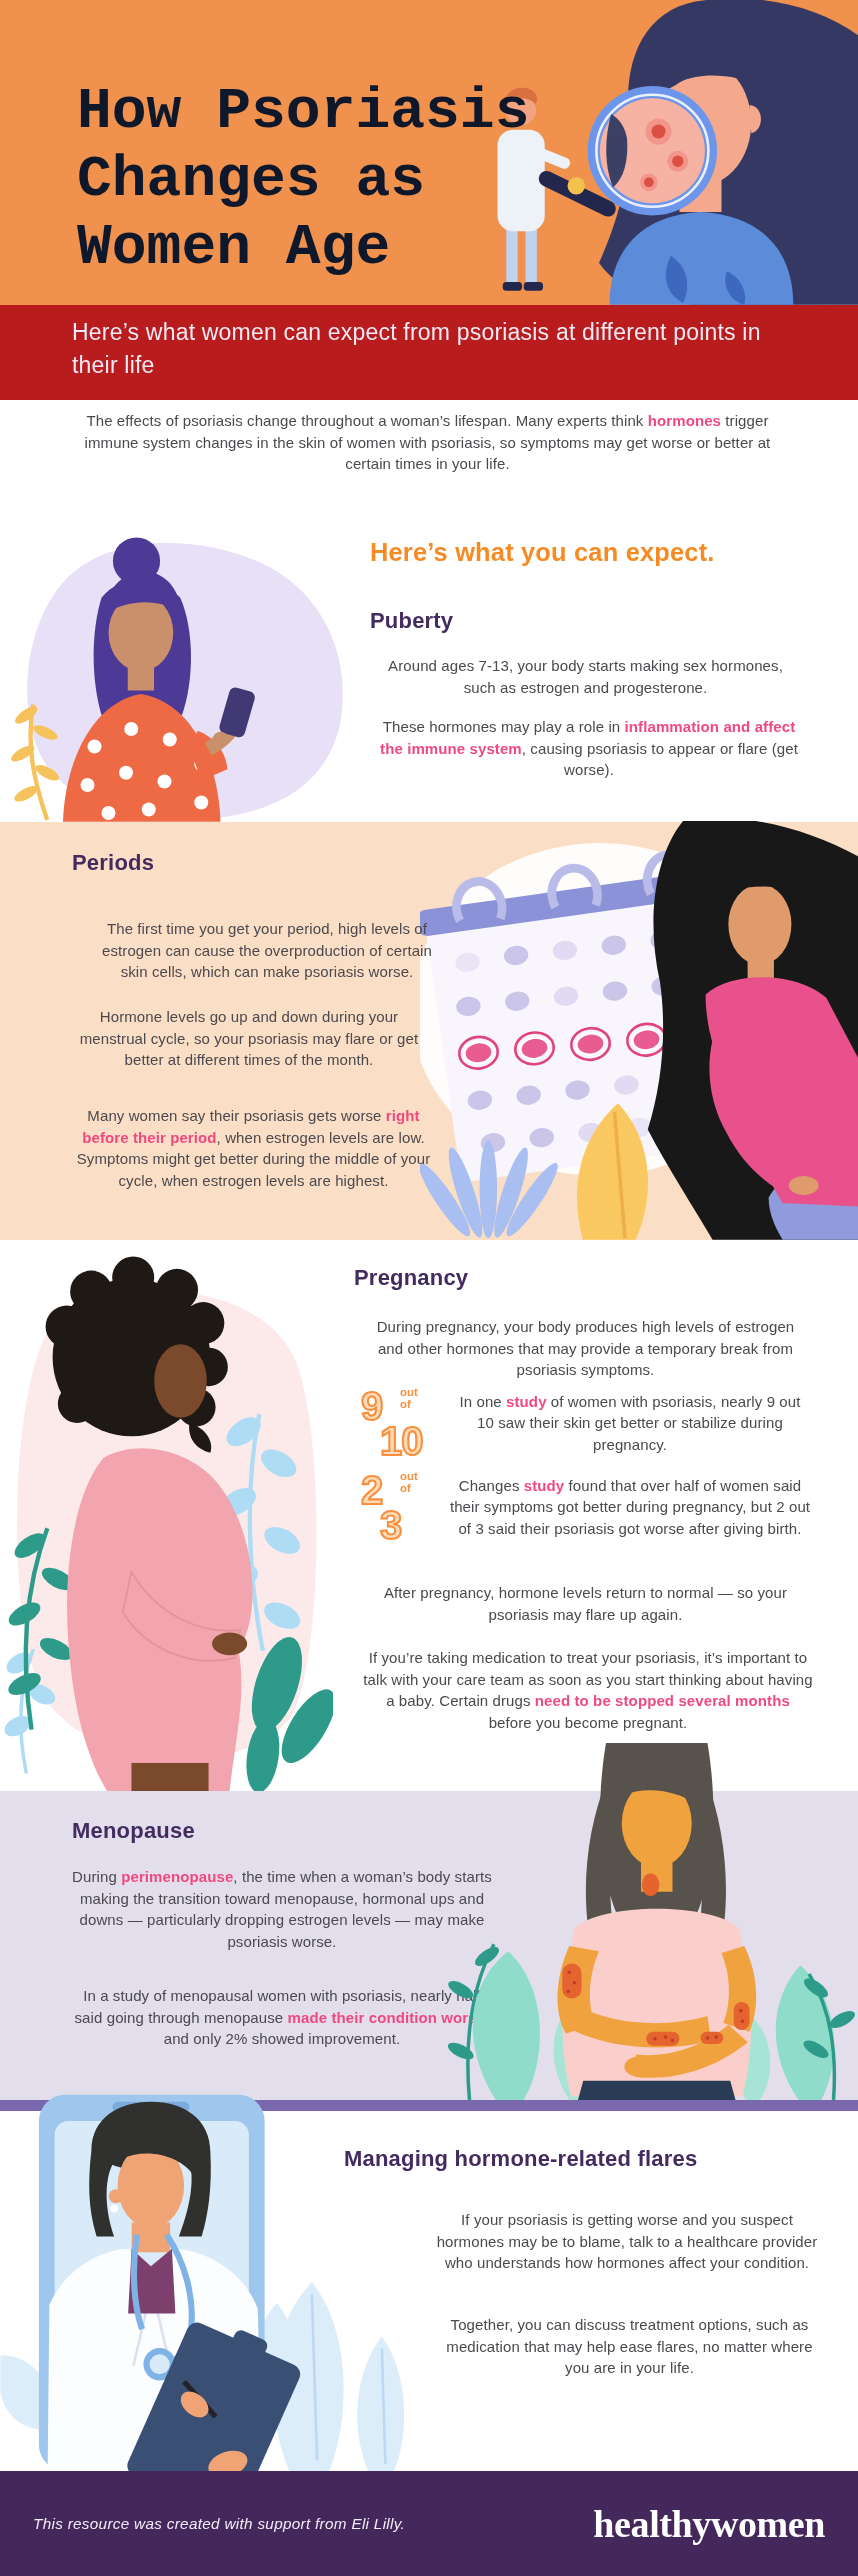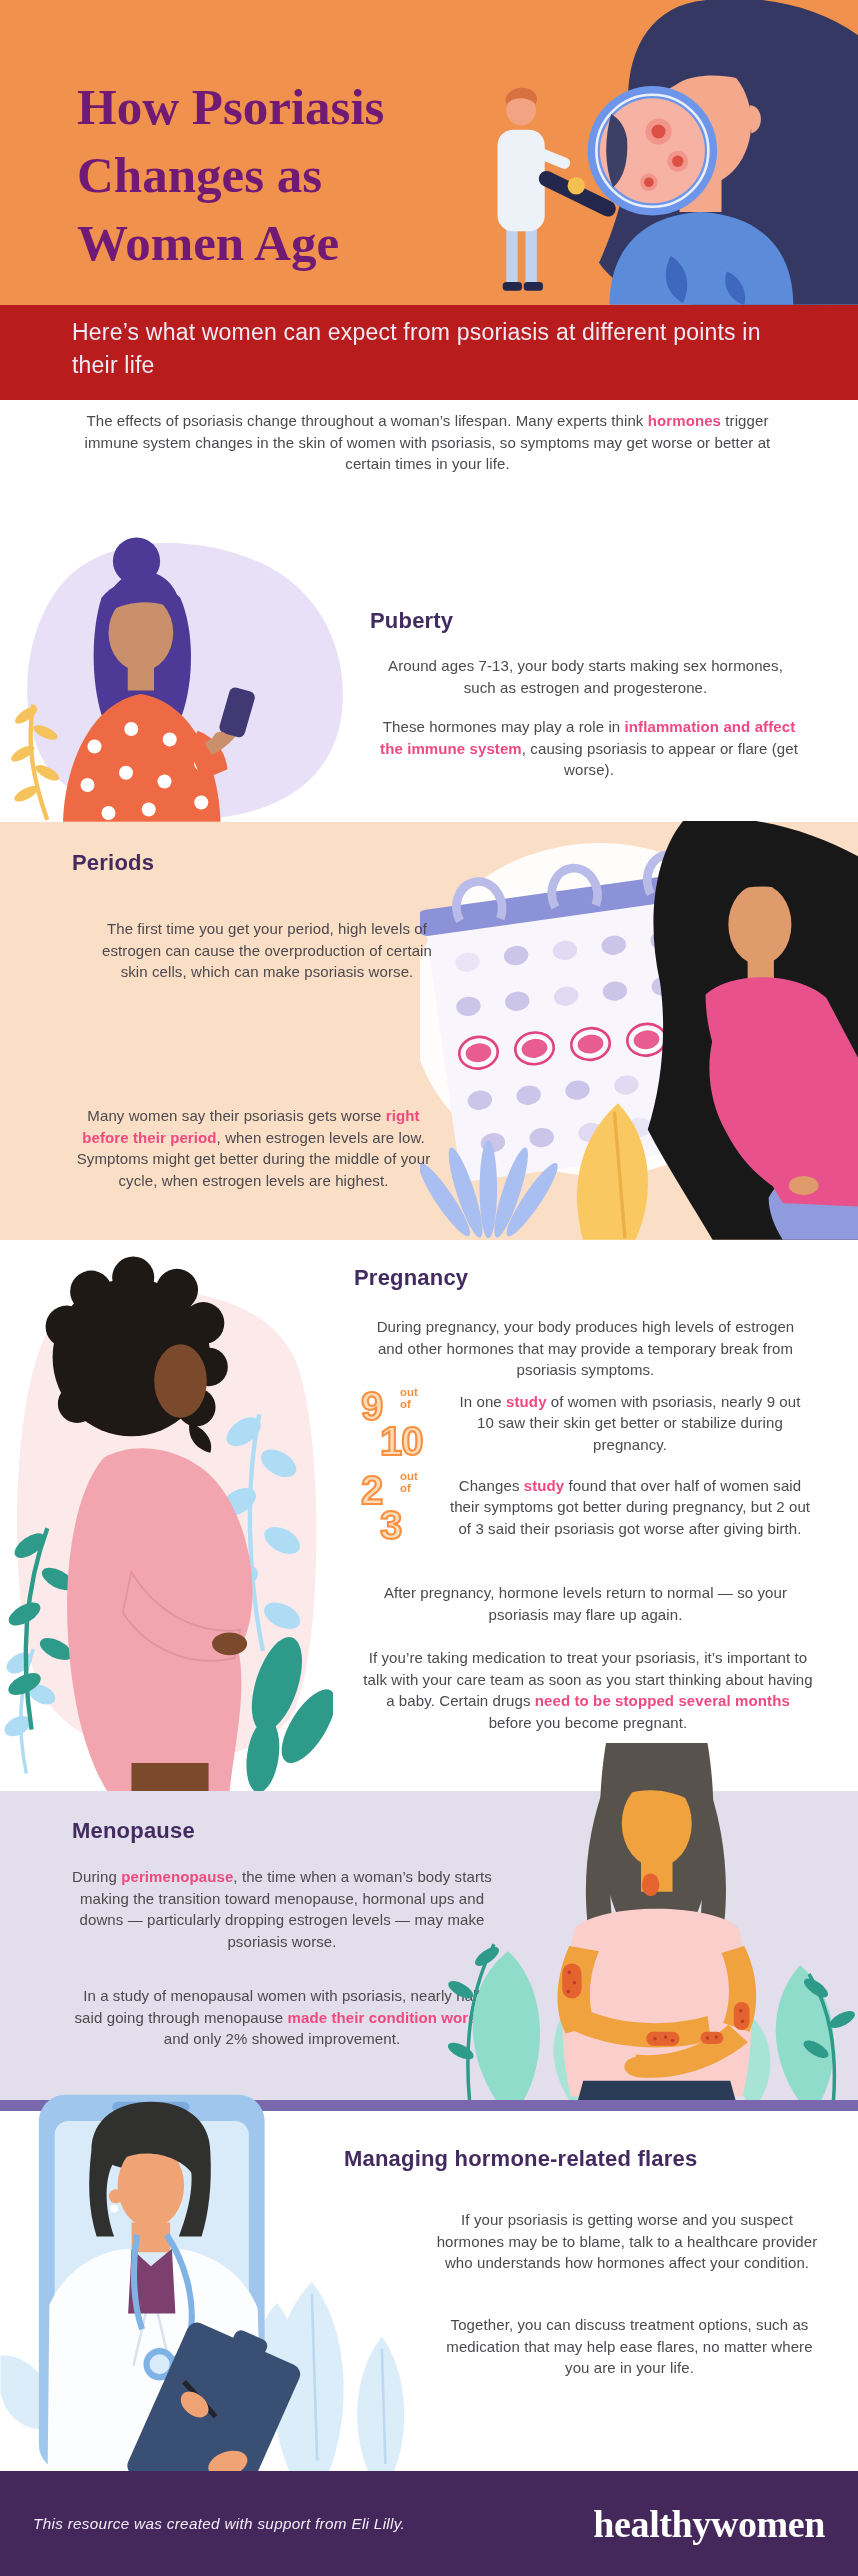--- a/index.html
+++ b/index.html
@@ -11,22 +11,22 @@
   
   .sec-header{left:0;top:0;width:858px;height:305px;background:#F0914E;overflow:hidden;}
   .sec-banner{left:0;top:305px;width:858px;height:95px;background:#b91c1c;}
   .sec-periods-bg{left:0;top:822px;width:858px;height:418px;background:#FBDEC6;}
   .sec-menopause-bg{left:0;top:1791px;width:858px;height:309px;background:#E2DEEC;}
   .divider{left:0;top:2100px;width:858px;height:10.5px;background:#7A68AE;z-index:1;}
   .sec-footer{left:0;top:2471px;width:858px;height:105px;background:#44285C;display:flex;
               align-items:center;justify-content:space-between;padding:0 33px;box-sizing:border-box;z-index:5;}
 
   
-  .h-title{font-family:Liberation Serif, serif;font-weight:700;font-size:51px;line-height:68px;
-           color:#701a75;letter-spacing:0;}
+  .h-title{font-family:Liberation Mono, monospace;font-weight:700;font-size:58px;line-height:68px;
+           color:#0f172a;letter-spacing:0;}
   .banner-text{font-size:23px;line-height:33px;color:#EFEAF6;letter-spacing:0.2px;}
   .body{font-size:15px;line-height:21.5px;color:#4B494E;letter-spacing:0.1px;text-align:center;}
   .pk{color:#F0497F;font-weight:700;font-style:normal;}
   .h-sec{font-size:22px;font-weight:700;color:#432B5F;letter-spacing:0.2px;}
   .h-expect{font-size:25.4px;font-weight:700;color:#F68A23;letter-spacing:0.2px;}
 
   
   .stat{display:flex;gap:14px;}
   .stat-num{position:relative;width:74px;height:88px;flex:none;}
   .n-big{position:absolute;font-weight:700;font-size:40px;line-height:1;color:#FBDCB8;
@@ -135,20 +135,21 @@
           <circle cx="116" cy="338" r="8"></circle>
         <circle cx="162" cy="334" r="8"></circle>
       </g>
       <path d="M218 244 C238 252 250 268 252 288 L224 300 C212 282 208 260 218 244 Z" fill="#EE6A45"></path>
       <path d="M226 258 C238 250 250 242 256 234 L266 244 C258 256 246 266 234 272 Z" fill="#C9906B"></path>
       <rect x="248" y="196" width="30" height="54" rx="7" transform="rotate(16 263 223)" fill="#413973"></rect>
       <circle cx="244" cy="254" r="9" fill="#C9906B"></circle>
     </g>
   </svg>
 
+  <h2 class="abs h-expect" style="left:370px;top:538px;margin:0">Here’s what you can expect.</h2>
   <h3 class="abs h-sec" style="left:370px;top:608px;margin:0">Puberty</h3>
   <p class="abs body" style="left:370px;top:655px;width:431px;margin:0">
     <span>Around ages 7-13, your body starts making sex hormones, such as estrogen and progesterone.</span>
   </p>
   <p class="abs body" style="left:370px;top:716px;width:438px;margin:0">
     <span>These hormones may play a role in </span><strong class="pk">inflammation and affect the immune system</strong><span>, causing psoriasis to appear or flare (get worse).</span>
   </p>
 
   <div class="abs sec-periods-bg"></div>
 
@@ -215,20 +216,23 @@
       <path d="M398 430 C414 398 462 384 500 394 L500 478 L414 478 C404 462 398 446 398 430 Z" fill="#8F9BDC"></path>
       <path d="M326 198 C356 170 432 172 464 202 L500 270 L500 440 L414 436 C396 406 378 372 370 332 C350 300 326 252 326 198 Z" fill="#E8518B"></path>
       <path d="M344 222 C324 262 326 314 350 356 C370 394 398 418 428 430 L448 400 C420 382 402 352 394 318 C388 286 378 248 370 224 Z" fill="#E8518B"></path>
       <ellipse cx="438" cy="416" rx="17" ry="11" fill="#DF9B6B"></ellipse>
     </g>
   </svg>
 
   <h3 class="abs h-sec" style="left:72px;top:850px;margin:0">Periods</h3>
   <p class="abs body" style="left:72px;top:900px;width:354px;margin:18px">
     <span>The first time you get your period, high levels of estrogen can cause the overproduction of certain skin cells, which can make psoriasis worse.</span>
+  </p>
+  <p class="abs body" style="left:72px;top:1006px;width:354px;margin:0">
+    <span>Hormone levels go up and down during your menstrual cycle, so your psoriasis may flare or get better at different times of the month.</span>
   </p>
   <p class="abs body" style="left:72px;top:1105px;width:363px;margin:0">
     <span>Many women say their psoriasis gets worse </span><strong class="pk">right before their period</strong><span>, when estrogen levels are low. Symptoms might get better during the middle of your cycle, when estrogen levels are highest.</span>
   </p>
 
   <svg class="abs" style="left:0;top:1239px" width="333" height="552" viewBox="0 0 380 630">
     <path d="M52 110 C12 190 8 420 44 510 C86 606 268 622 330 548 C368 492 372 230 338 140 C296 42 120 36 52 110 Z" fill="#FCEAEB"></path>
     <g>
       <path d="M300 470 C282 380 280 280 296 200" stroke="#AEDCF5" stroke-width="5" fill="none"></path>
       <ellipse cx="278" cy="220" rx="22" ry="13" transform="rotate(-35 278 220)" fill="#AEDCF5"></ellipse>

